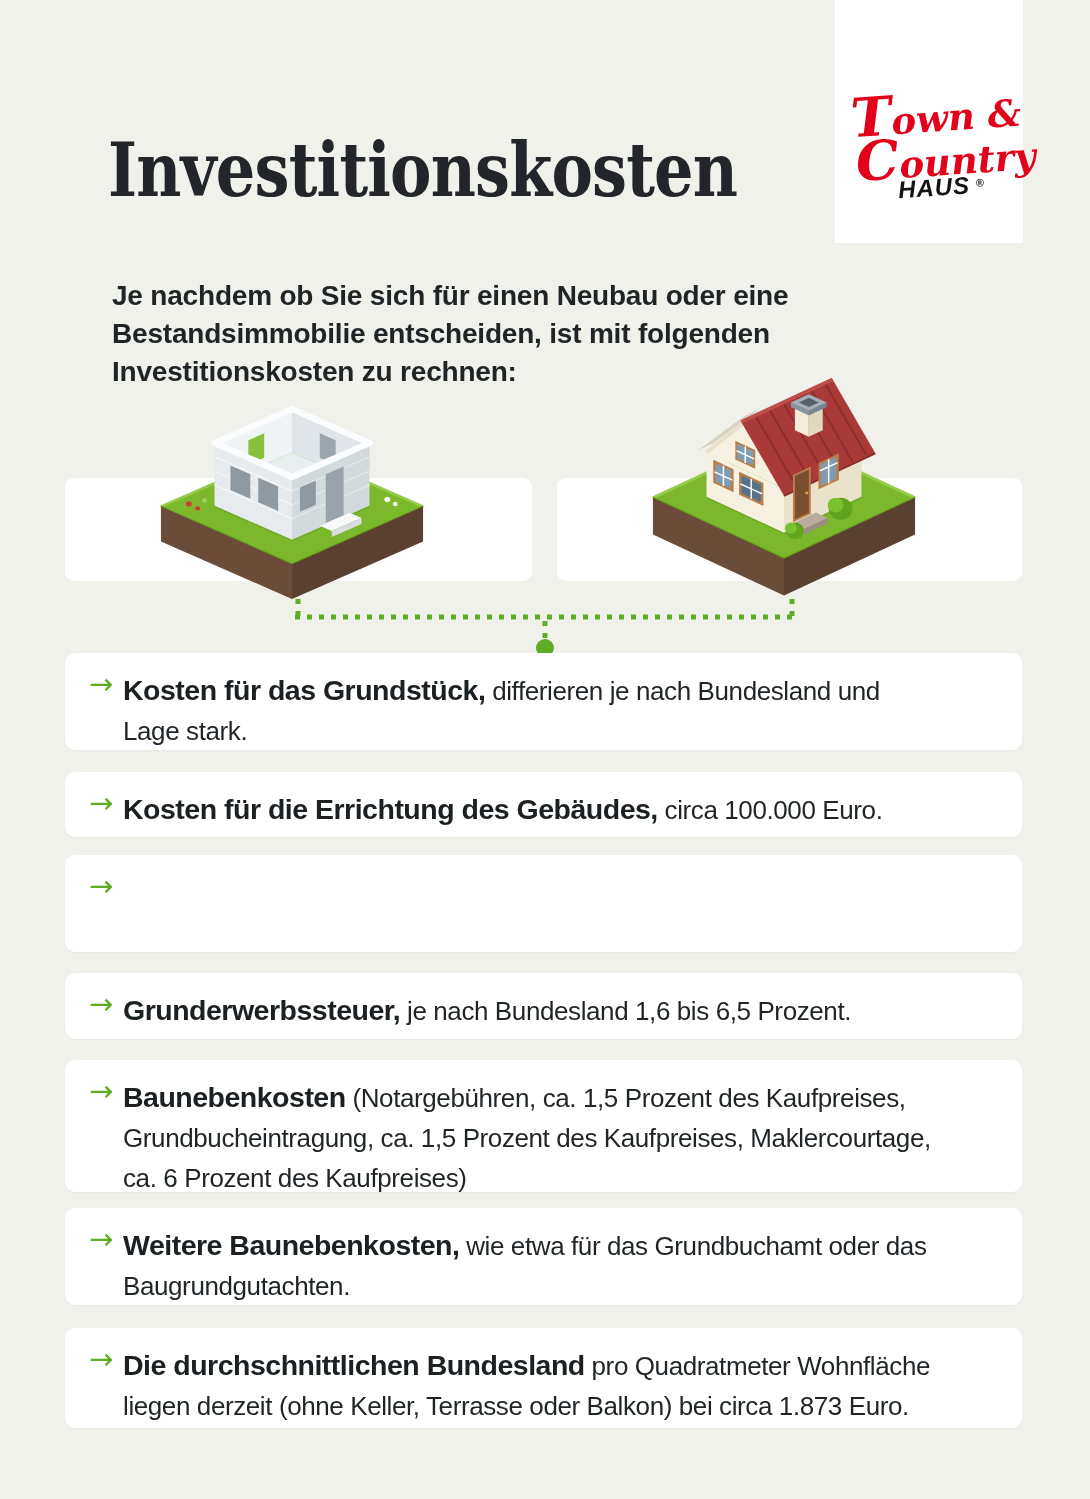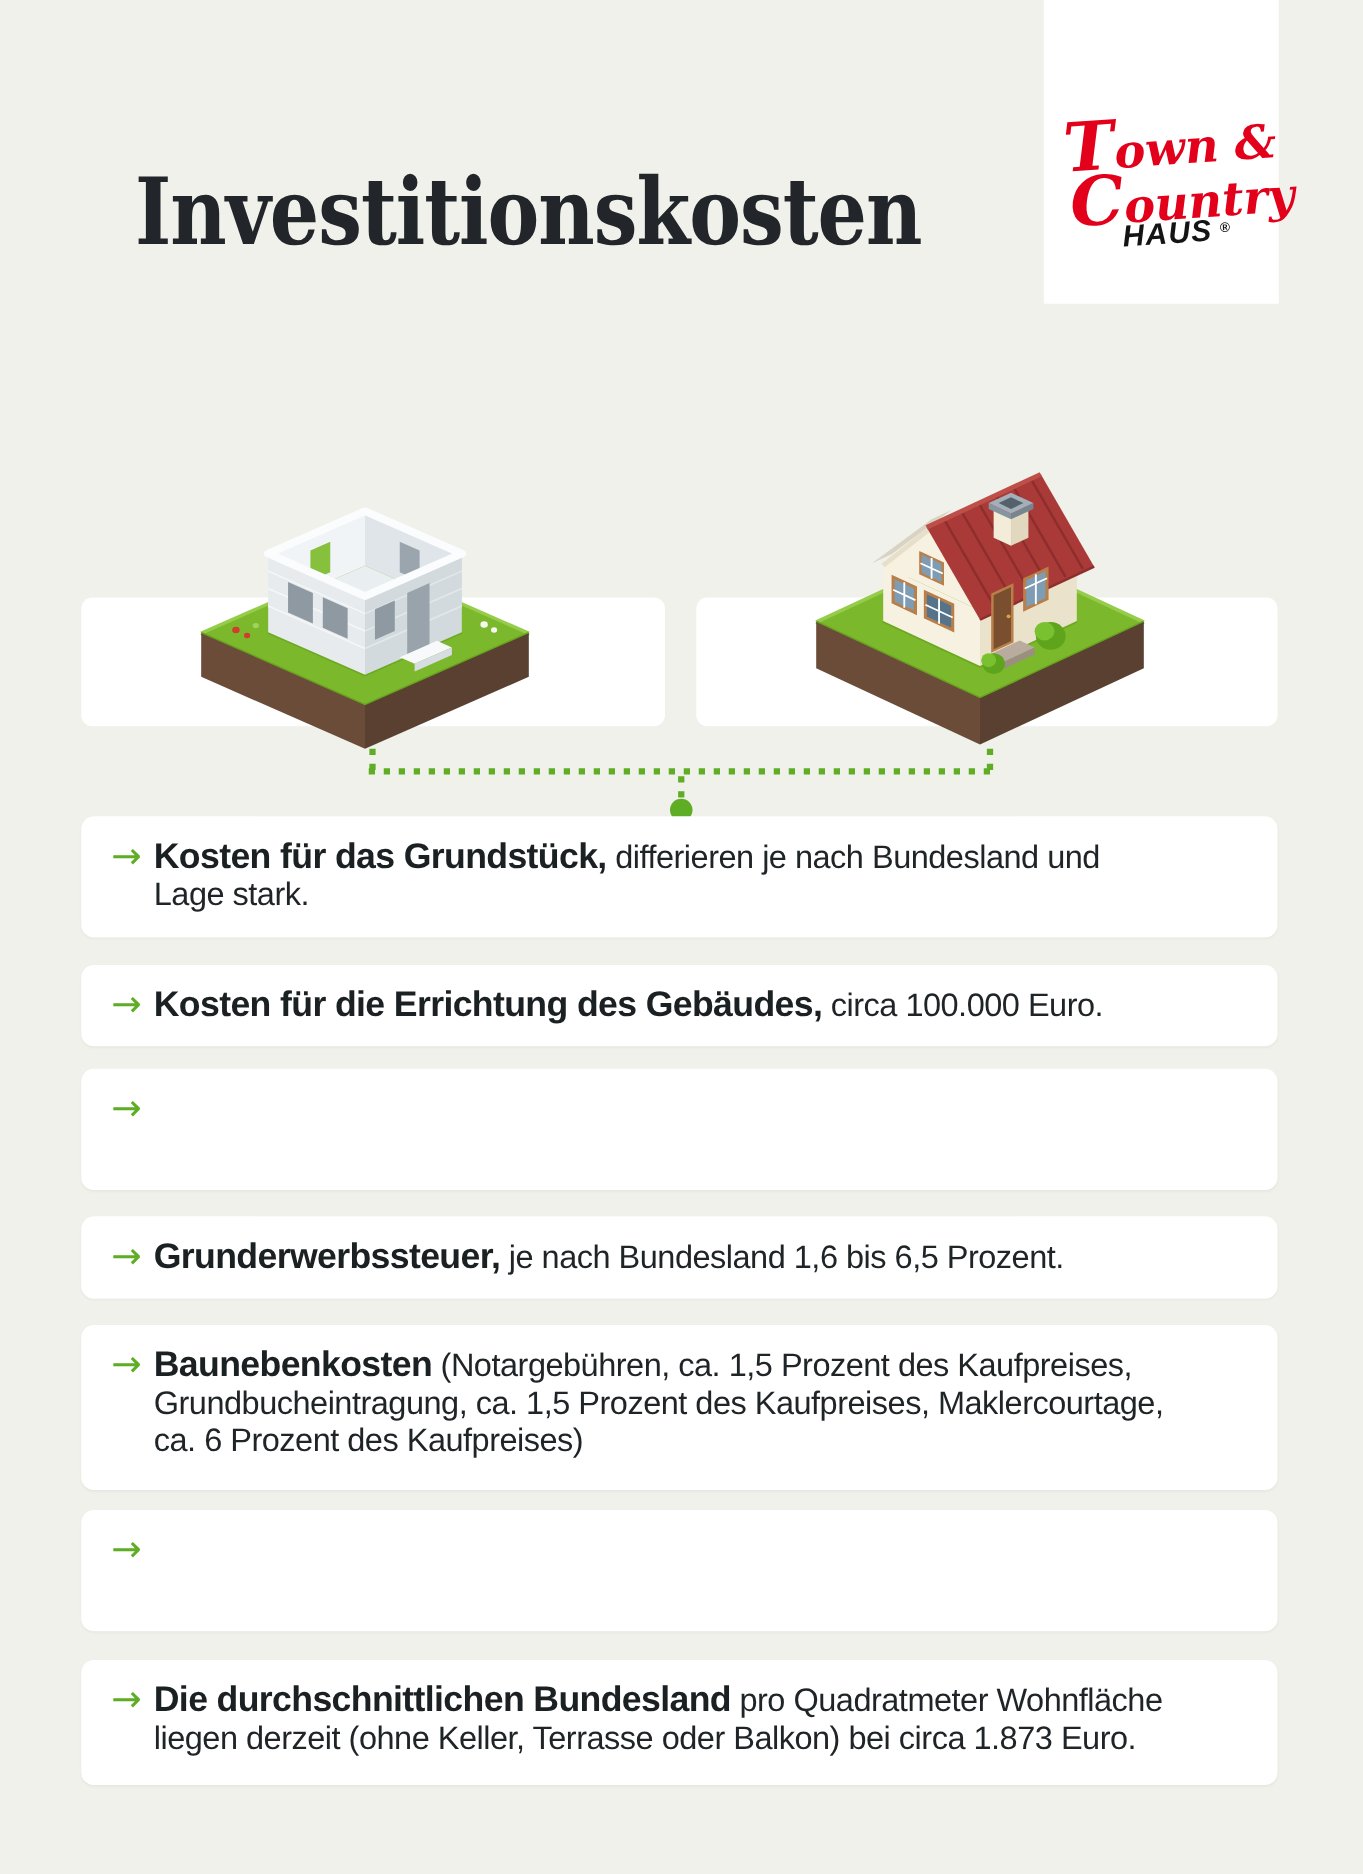--- a/index.html
+++ b/index.html
@@ -40,37 +40,40 @@
       box-shadow:0 1px 2px rgba(0,0,0,.04);}
   .item:nth-child(1){top:653px;height:97px;}
   .item:nth-child(2){top:772px;height:65px;}
   .item:nth-child(3){top:855px;height:97px;}
   .item:nth-child(4){top:973px;height:66px;}
   .item:nth-child(5){top:1060px;height:132px;}
   .item:nth-child(6){top:1208px;height:97px;}
   .item:nth-child(7){top:1328px;height:100px;}
   .arrow{flex:0 0 34px;color:#5fad24;font-family:"DejaVu Sans",sans-serif;font-size:29px;
       line-height:31px;font-weight:400;transform:translateY(-1px);}
-  .item p{margin:0;font-size:26px;line-height:30px;color:#1f2427;white-space:pre-line;letter-spacing:-.4px;}
+  .item p{margin:0;font-size:26px;line-height:40px;color:#1f2427;white-space:pre-line;letter-spacing:-.4px;}
   .item .lead{font-weight:700;font-size:28.5px;letter-spacing:-.5px;color:#1b2023;}
 </style>
 </head>
 <body>
 
 <div class="page">
 
   <div class="logo-box">
     <div class="logo-inner">
       <div class="logo-line1"><span>Town</span><span> &amp;</span></div>
       <div class="logo-line2">Country</div>
       <div class="logo-line3"><span>HAUS</span><span class="logo-reg">®</span></div>
     </div>
   </div>
 
   <h1 class="title">Investitionskosten</h1>
+  <p class="intro">Je nachdem ob Sie sich für einen Neubau oder eine
+Bestandsimmobilie entscheiden, ist mit folgenden
+Investitionskosten zu rechnen:</p>
 
   <div class="house-card left"></div>
   <div class="house-card right"></div>
 
   <svg class="house-svg left" viewBox="0 0 280 250" preserveAspectRatio="none">
     <polygon points="140,70 272,136 140,202 8,136" fill="#7cb82b"></polygon>
     <polyline points="8,136 140,70 272,136" fill="none" stroke="#95cc4a" stroke-width="3"></polyline>
     <polyline points="8,136 140,202 272,136" fill="none" stroke="#68a31f" stroke-width="2.5"></polyline>
     <polygon points="8,136 140,202 140,242 8,176" fill="#6b4c38"></polygon>
     <polygon points="140,202 272,136 272,176 140,242" fill="#594031"></polygon>
@@ -170,20 +173,22 @@
       <p><span class="lead">Grunderwerbssteuer,</span><span> je nach Bundesland 1,6 bis 6,5 Prozent.</span></p>
     </li>
     <li class="item">
       <span class="arrow">→</span>
       <p><span class="lead">Baunebenkosten</span><span> (Notargebühren, ca. 1,5 Prozent des Kaufpreises,
 Grundbucheintragung, ca. 1,5 Prozent des Kaufpreises, Maklercourtage,
 ca. 6 Prozent des Kaufpreises)</span></p>
     </li>
     <li class="item">
       <span class="arrow">→</span>
+      <p><span class="lead">Weitere Baunebenkosten,</span><span> wie etwa für das Grundbuchamt oder das
+Baugrundgutachten.</span></p>
     </li>
     <li class="item">
       <span class="arrow">→</span>
       <p><span class="lead">Die durchschnittlichen Bundesland</span><span> pro Quadratmeter Wohnfläche
 liegen derzeit (ohne Keller, Terrasse oder Balkon) bei circa 1.873 Euro.</span></p>
     </li>
   </ul>
 
 </div>
 

